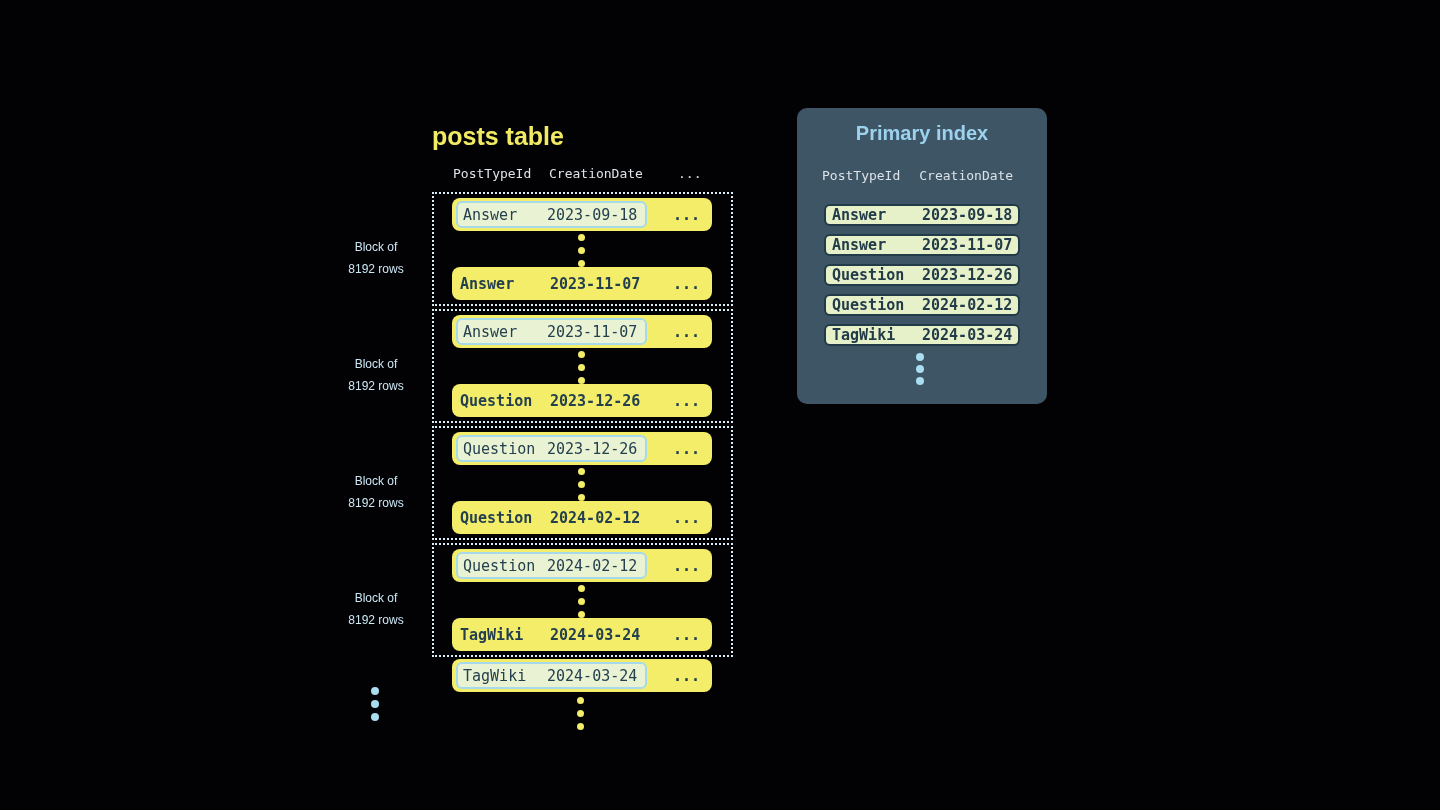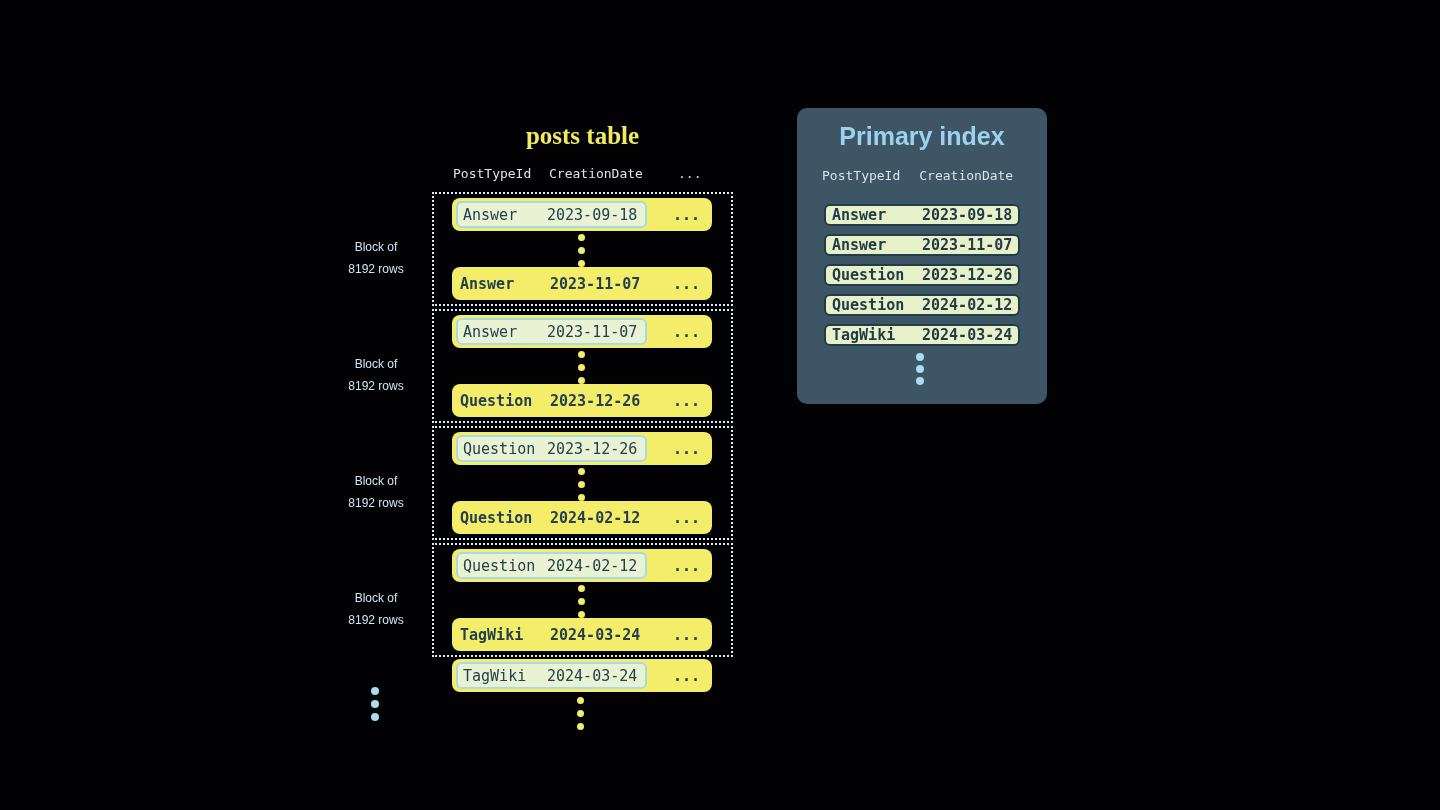--- a/index.html
+++ b/index.html
@@ -5,22 +5,22 @@
   :root{
     --bg:#020204; --yellow:#f3ed69; --title-yellow:#f1ea62; --dark-text:#24404f;
     --hl-bg:#e9f2d3; --hl-border:#a6daeb; --header-text:#dde3e7; --label-blue:#cde8f5;
     --dotted:#d9eef8; --panel-bg:#3e5565; --panel-title:#9cd2ee;
     --pi-row-bg:#e7f1c9; --pi-row-border:#223b49; --blue-dot:#a9ddf0;
   }
   html,body{margin:0;padding:0;background:var(--bg);}
   #canvas{position:relative;width:1440px;height:810px;background:var(--bg);overflow:hidden;
           font-family:"Liberation Sans",sans-serif;}
   
-  .pt-title{position:absolute;left:432px;top:122px;width:301px;text-align:center;
-            font-size:25px;font-weight:600;color:var(--title-yellow);font-family:Liberation Serif, serif;}
+  .pt-title{position:absolute;left:432px;top:122px;width:301px;
+            font-size:25px;font-weight:600;color:var(--title-yellow);}
   .pt-header span{position:absolute;top:166px;font-family:"DejaVu Sans Mono",monospace;
             font-size:13px;color:var(--header-text);white-space:pre;}
   .pt-h1{left:453px;} .pt-h2{left:549px;} .pt-h3{left:678px;}
   .block{position:absolute;left:432px;width:301px;height:114px;box-sizing:border-box;
          border:2px dotted var(--dotted);}
   .block-label{position:absolute;left:296px;width:160px;text-align:center;
          font-size:12px;line-height:22px;color:var(--label-blue);}
   .row{position:absolute;width:260px;height:33px;box-sizing:border-box;border-radius:8px;
        background:var(--yellow);display:flex;align-items:center;
        font-family:"DejaVu Sans Mono",monospace;font-size:15px;color:var(--dark-text);white-space:pre;}
@@ -37,21 +37,21 @@
   .dots i{width:7px;height:7px;border-radius:50%;background:var(--yellow);}
   .dots.in-block{left:144px;top:40px;}
   .row.trailing{left:452px;top:659px;padding-left:4px;}
   .dots.below-table{left:577px;top:697px;}
   .dots.blue{left:371px;top:687px;gap:5px;}
   .dots.blue i{width:8px;height:8px;background:var(--blue-dot);}
   
   .panel{position:absolute;left:797px;top:108px;width:250px;height:296px;
          background:var(--panel-bg);border-radius:10px;}
   .pi-title{position:absolute;left:0;top:14px;width:250px;text-align:center;
-         font-size:25px;font-weight:600;color:var(--panel-title);}
+         font-size:20px;font-weight:600;color:var(--panel-title);}
   .pi-header{position:absolute;left:25px;top:60px;display:flex;gap:19px;
          font-family:"DejaVu Sans Mono",monospace;font-size:13px;color:var(--header-text);white-space:pre;}
   .pi-row{position:absolute;left:27px;width:196px;height:22px;box-sizing:border-box;
          border:2px solid var(--pi-row-border);border-radius:6px;background:var(--pi-row-bg);
          display:flex;align-items:center;padding-left:6px;
          font-family:"DejaVu Sans Mono",monospace;font-size:15px;font-weight:700;
          color:var(--pi-row-border);white-space:pre;}
   .pi-row .cell-type{width:90px;}
   .dots.in-panel{left:119px;top:245px;gap:4px;}
   .dots.in-panel i{width:8px;height:8px;background:var(--blue-dot);}

